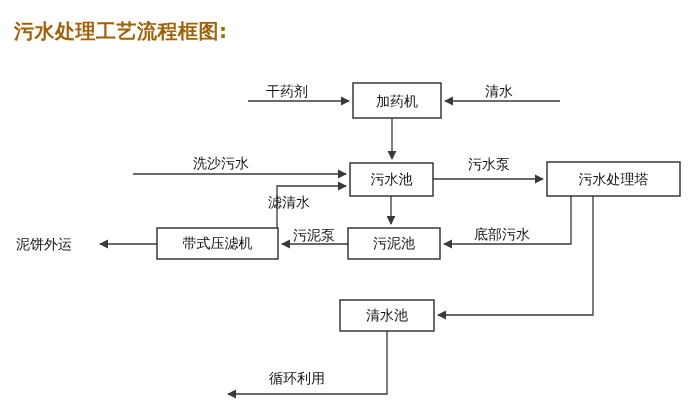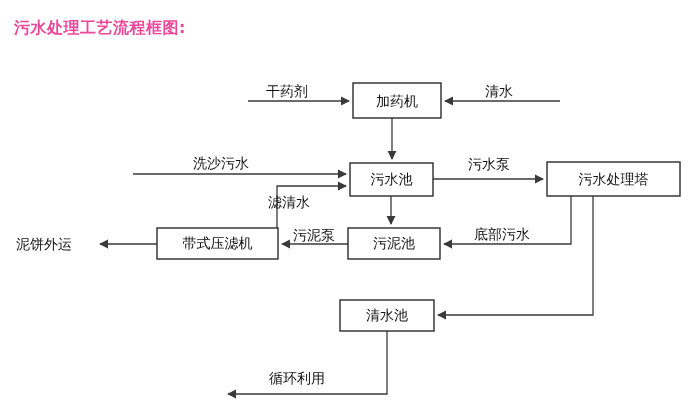--- a/index.html
+++ b/index.html
@@ -18,24 +18,24 @@
   #page {
     position: relative;
     width: 700px;
     height: 420px;
     background: #ffffff;
   }
   .title {
     position: absolute;
     left: 14px;
     top: 18px;
-    font-size: 16px;
+    font-size: 20px;
     font-weight: bold;
     letter-spacing: 0.5px;
-    color: #ec4899;
+    color: #a16207;
     white-space: nowrap;
   }
   svg#flow {
     position: absolute;
     left: 0;
     top: 0;
     width: 700px;
     height: 420px;
   }
   .node-box {

